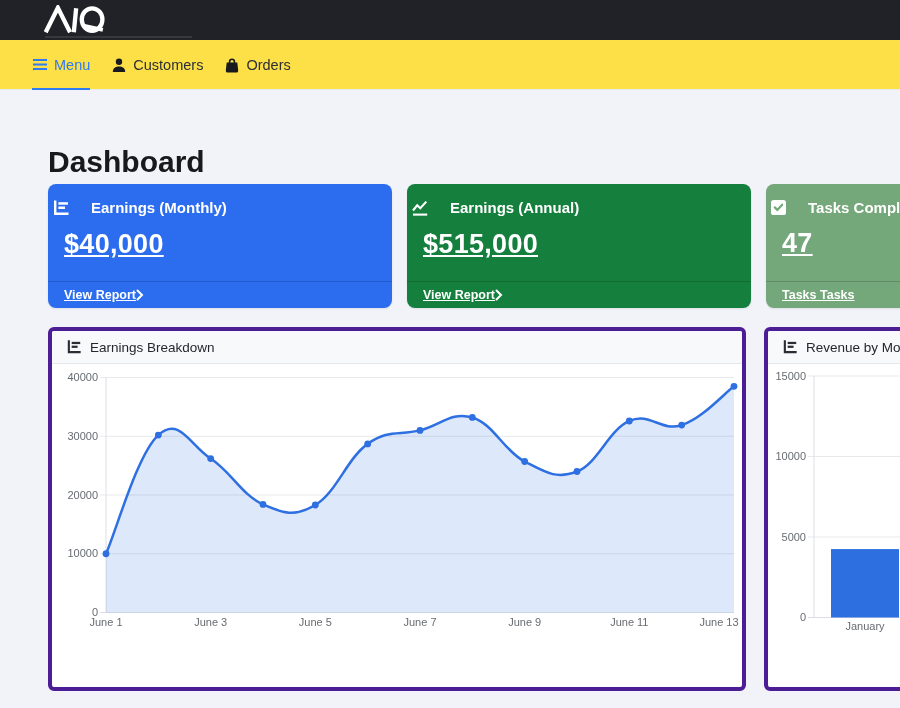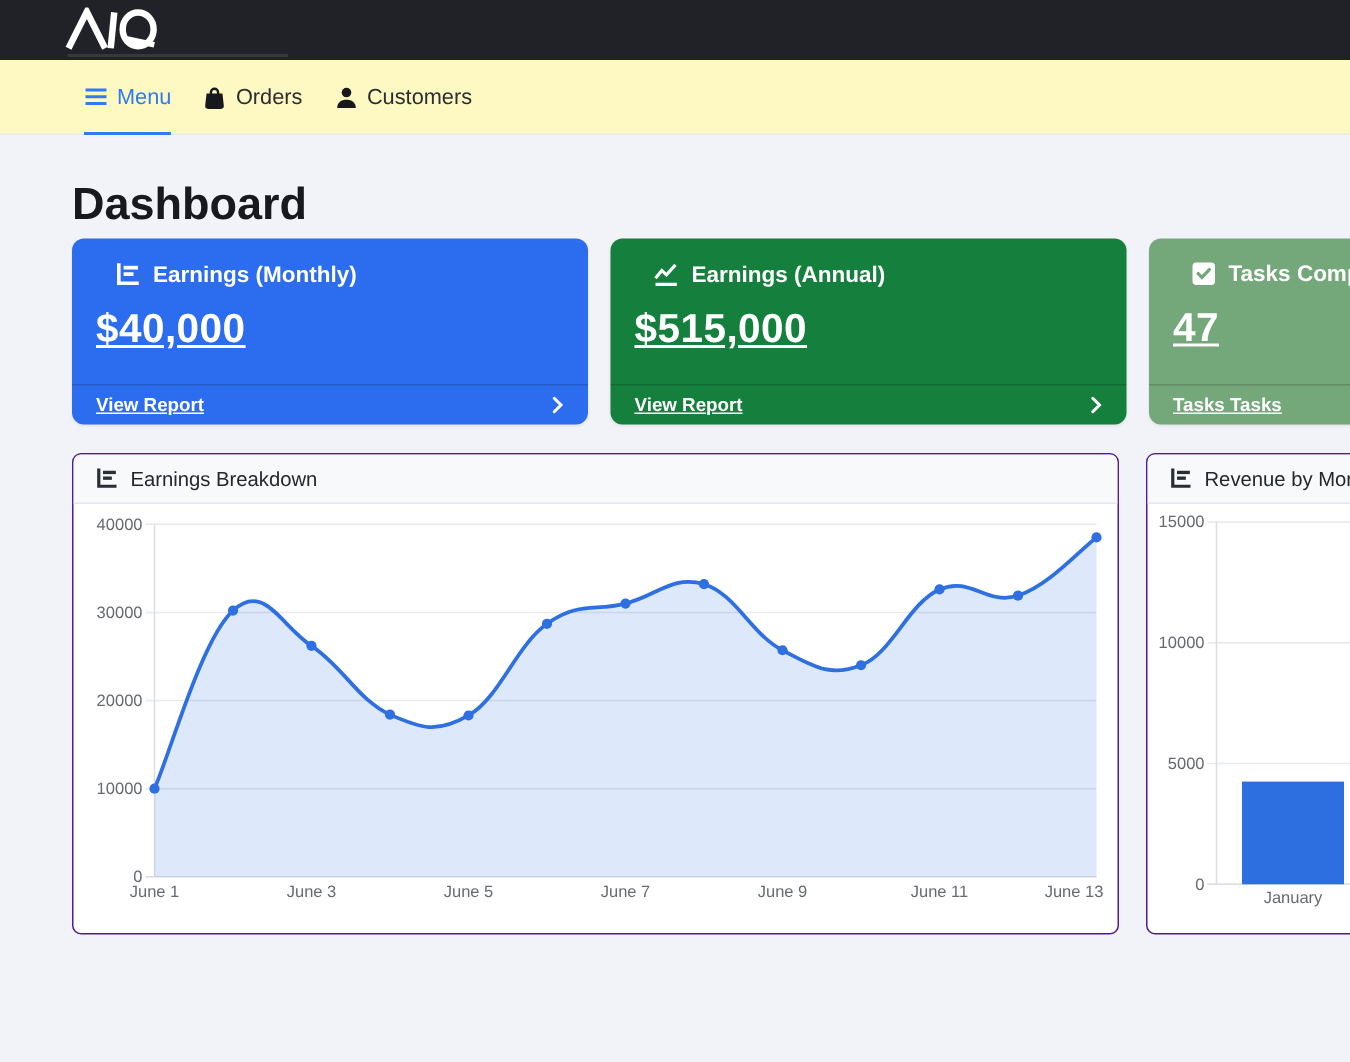--- a/index.html
+++ b/index.html
@@ -7,38 +7,38 @@
   body {
     font-family:"Liberation Sans", sans-serif;
     background:#f2f3f8;
     overflow:hidden;
     position:relative;
   }
   
   .topbar { height:40px; background:#212227; position:relative; display:flex; align-items:center; padding-left:40px; }
   .logo-underline { position:absolute; left:45px; top:36px; width:147px; height:2px; background:#37383d; }
   
-  .navbar { height:50px; background:#fef9c3; border-bottom:1px solid #e8eaee; display:flex; align-items:center; padding-left:56px; gap:21px; }
+  .navbar { height:50px; background:#fde047; border-bottom:1px solid #e8eaee; display:flex; align-items:center; padding-left:32px; gap:21px; }
   .nav-item { position:relative; height:100%; display:flex; align-items:center; gap:6px; font-size:14.5px; color:#2b2f34; cursor:pointer; }
   .nav-item svg { display:block; }
   .nav-item.active { color:#2e7bf3; }
   .nav-item.active::after { content:""; position:absolute; left:0; right:0; bottom:-1px; height:2px; background:#2e7bf3; }
   
   .main { padding-left:48px; }
-  h1.page-title { font-size:30px; line-height:30px; font-weight:700; color:#17191c; margin:32px 0 7px; }
+  h1.page-title { font-size:30px; line-height:30px; font-weight:700; color:#17191c; margin:57px 0 7px; }
   
   .cards-row { display:flex; gap:15px; width:1110px; }
   .stat-card { width:344px; height:124px; border-radius:8px; color:#fff; display:flex; flex-direction:column; box-shadow:0 1px 2px rgba(0,0,0,.08); }
-  .sc-head { display:flex; align-items:center; gap:8px; padding:15px 28px 0; font-size:15px; font-weight:700; }
+  .sc-head { display:flex; gap:21px; padding:15px 4px 0; font-size:15px; font-weight:700; }
   .sc-value { padding:12px 16px 0; font-size:27px; font-weight:700; letter-spacing:.3px;text-decoration:underline; }
-  .sc-foot { margin-top:auto; border-top:1px solid rgba(0,0,0,.16); padding:6px 16px; display:flex; justify-content:space-between; align-items:center; }
+  .sc-foot { margin-top:auto; border-top:1px solid rgba(0,0,0,.16); padding:6px 16px; display:flex; align-items:center; }
   .sc-link { font-size:12.5px; font-weight:700; color:#fff; text-decoration:underline; cursor:pointer; }
   
   .charts-row { display:flex; gap:18px; width:1110px; margin-top:19px; }
-  .chart-card { background:#fff; border:1px solid #4c1d95; border-radius:6px; height:321px; overflow:hidden; }
+  .chart-card { background:#fff; border:4px solid #4c1d95; border-radius:6px; height:364px; overflow:hidden; }
   .chart-card.wide { width:698px; }
   .chart-card.narrow { width:344px; }
   .chart-head { height:33px; background:#f8f9fb; border-bottom:1px solid #e4e7eb; display:flex; align-items:center; gap:8px; padding:0 14px; font-size:13.5px; color:#24272b; }
   .chart-body { height:285px; position:relative; }
   .chart-body svg { display:block; font-family:"Liberation Sans", sans-serif; }
 </style>
 </head>
 <body>
 
 <header class="topbar">
@@ -61,34 +61,34 @@
           <rect x="1" y="2" width="14" height="2"></rect>
           <rect x="1" y="6.5" width="14" height="2"></rect>
           <rect x="1" y="11" width="14" height="2"></rect>
         </g>
     </svg>
     <span>Menu</span>
   </div>
 
   <div class="nav-item">
     <svg width="16" height="16" viewBox="0 0 16 16">
-      <path d="M5.6,6 V4.6 a2.4,2.4 0 0 1 4.8,0 V6" fill="none" stroke="#17191c" stroke-width="1.6"></path>
-      <path d="M2.7,5.4 h10.6 l0.9,8 a2,2 0 0 1 -2,2.2 H3.8 a2,2 0 0 1 -2,-2.2 z" fill="#17191c"></path>
-    </svg>
-    <span>Orders</span>
-  </div>
-
-  <div class="nav-item">
-    <svg width="16" height="16" viewBox="0 0 16 16">
       <g fill="#17191c">
           <circle cx="8" cy="4.7" r="3.2"></circle>
           <path d="M1.8,15 c0,-3.8 2.8,-5.5 6.2,-5.5 s6.2,1.7 6.2,5.5 z"></path>
         </g>
     </svg>
     <span>Customers</span>
+  </div>
+
+  <div class="nav-item">
+    <svg width="16" height="16" viewBox="0 0 16 16">
+      <path d="M5.6,6 V4.6 a2.4,2.4 0 0 1 4.8,0 V6" fill="none" stroke="#17191c" stroke-width="1.6"></path>
+      <path d="M2.7,5.4 h10.6 l0.9,8 a2,2 0 0 1 -2,2.2 H3.8 a2,2 0 0 1 -2,-2.2 z" fill="#17191c"></path>
+    </svg>
+    <span>Orders</span>
   </div>
 
 
 
 </nav>
 
 <main class="main">
   <h1 class="page-title">Dashboard</h1>
 
   <div class="cards-row">

